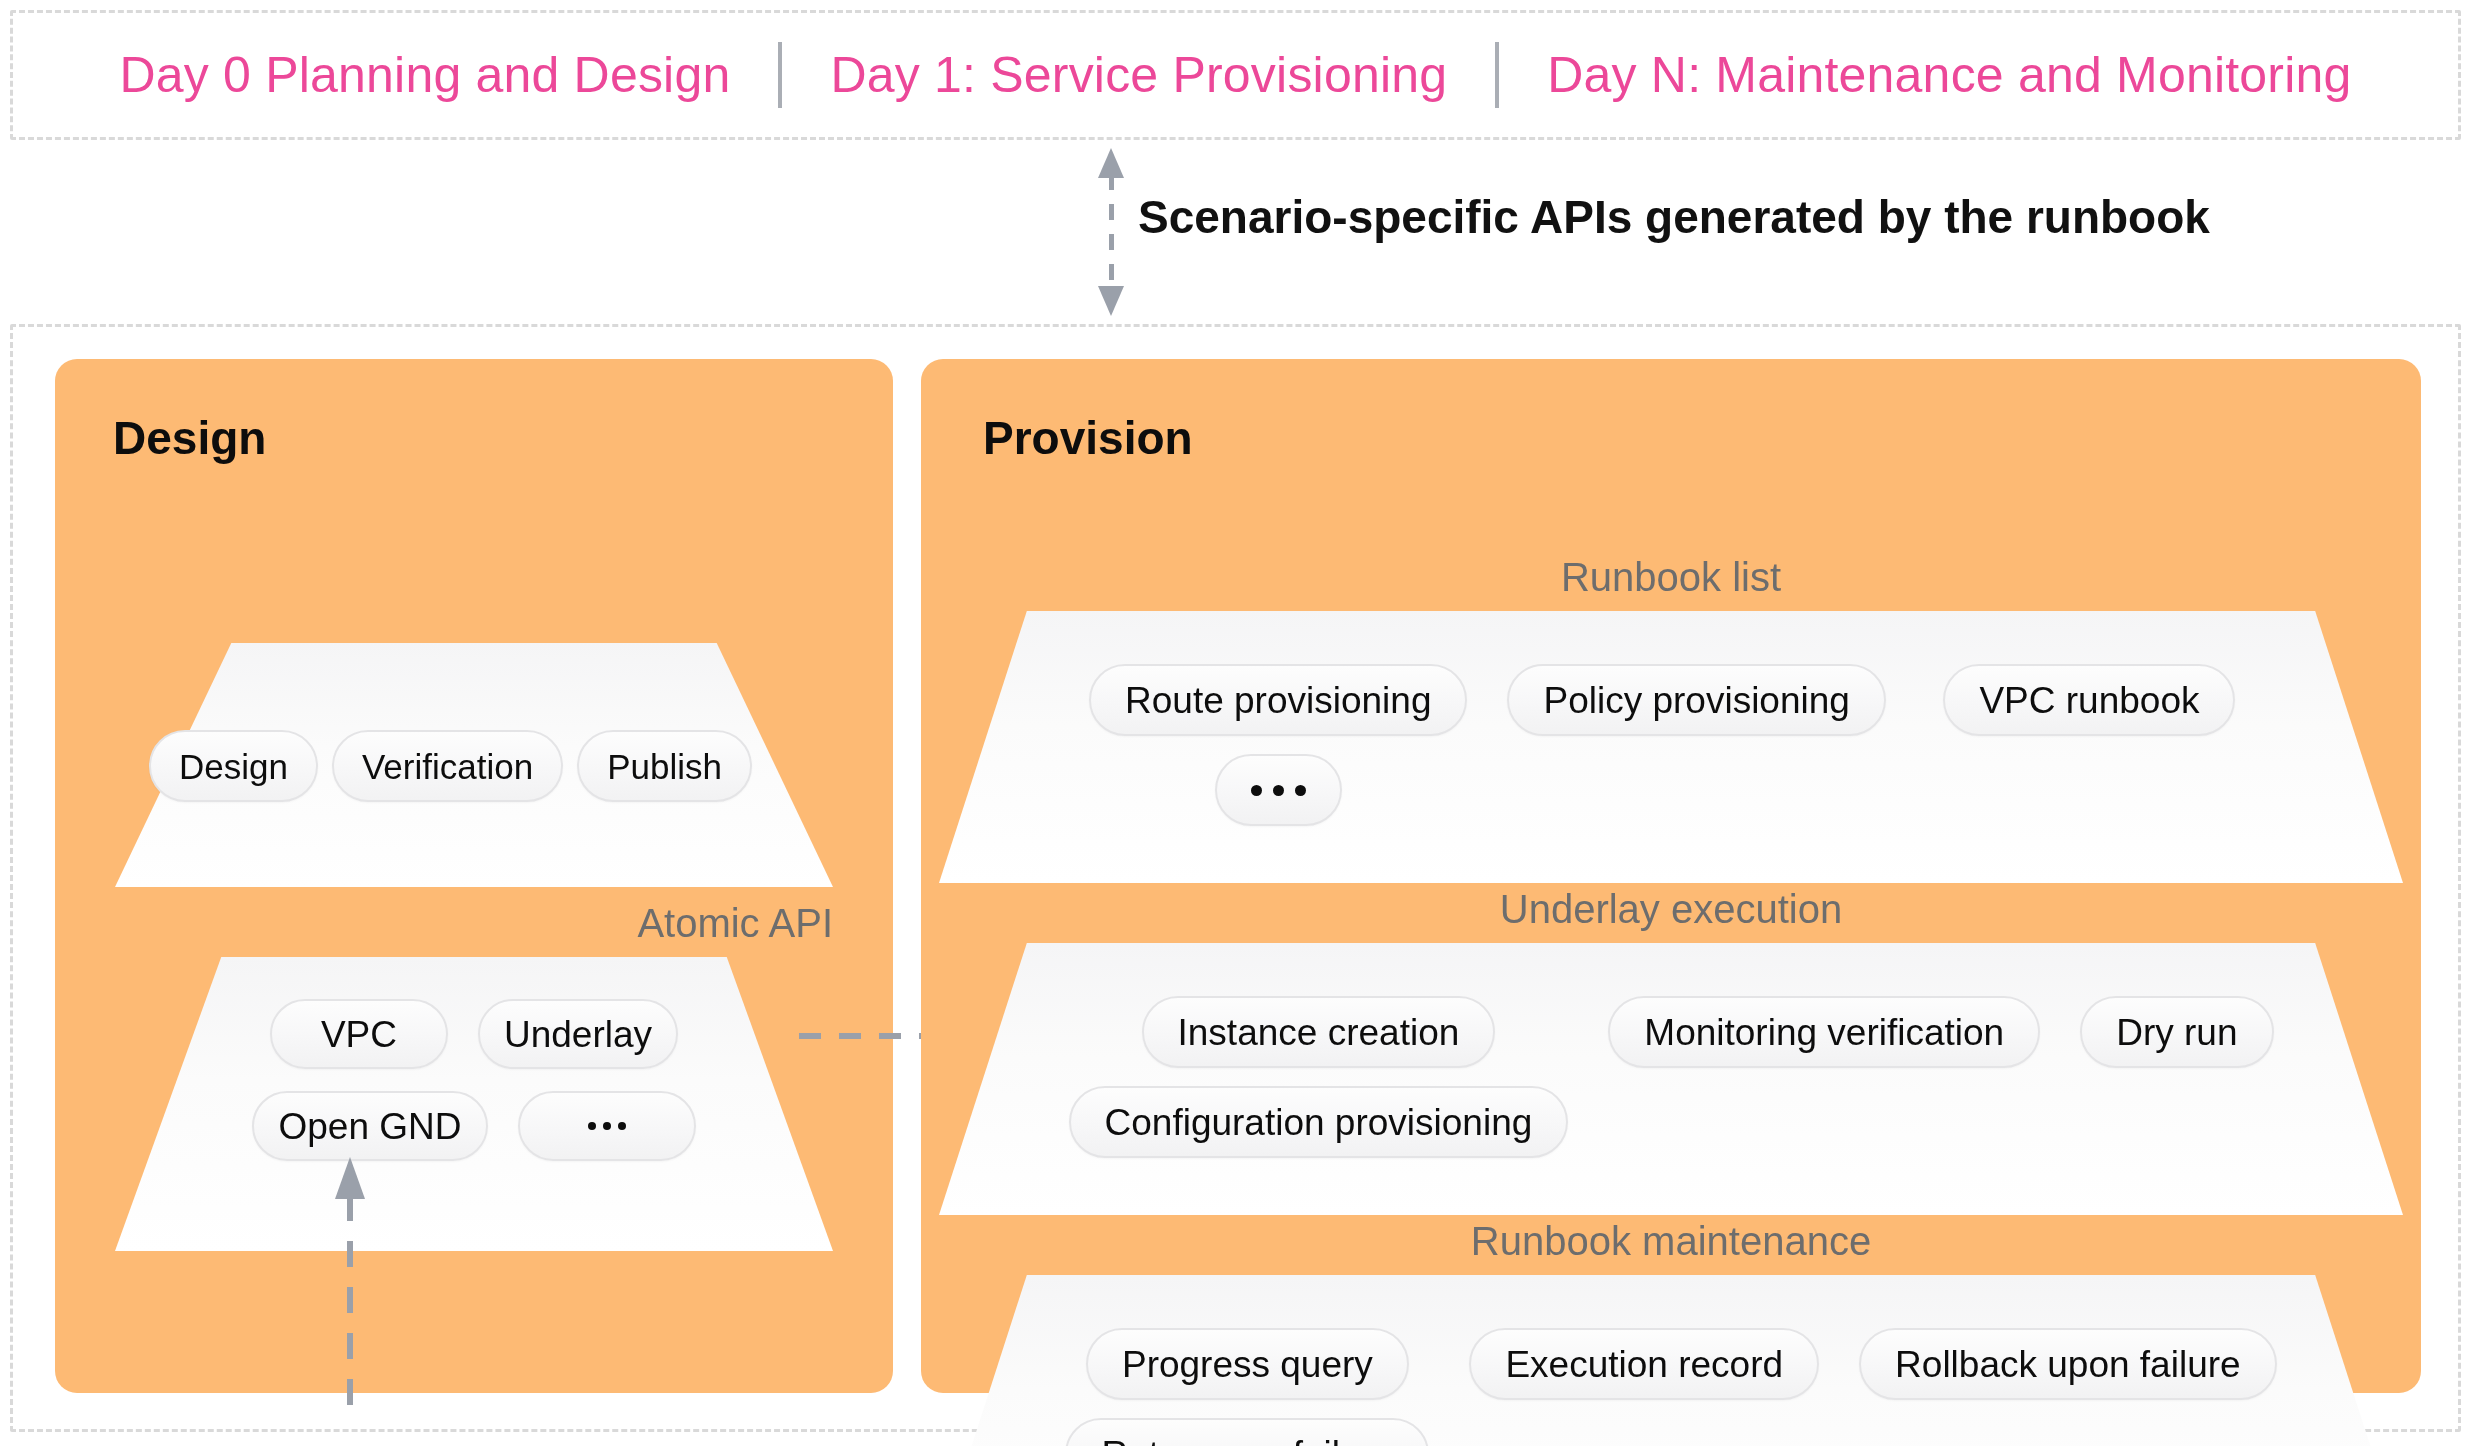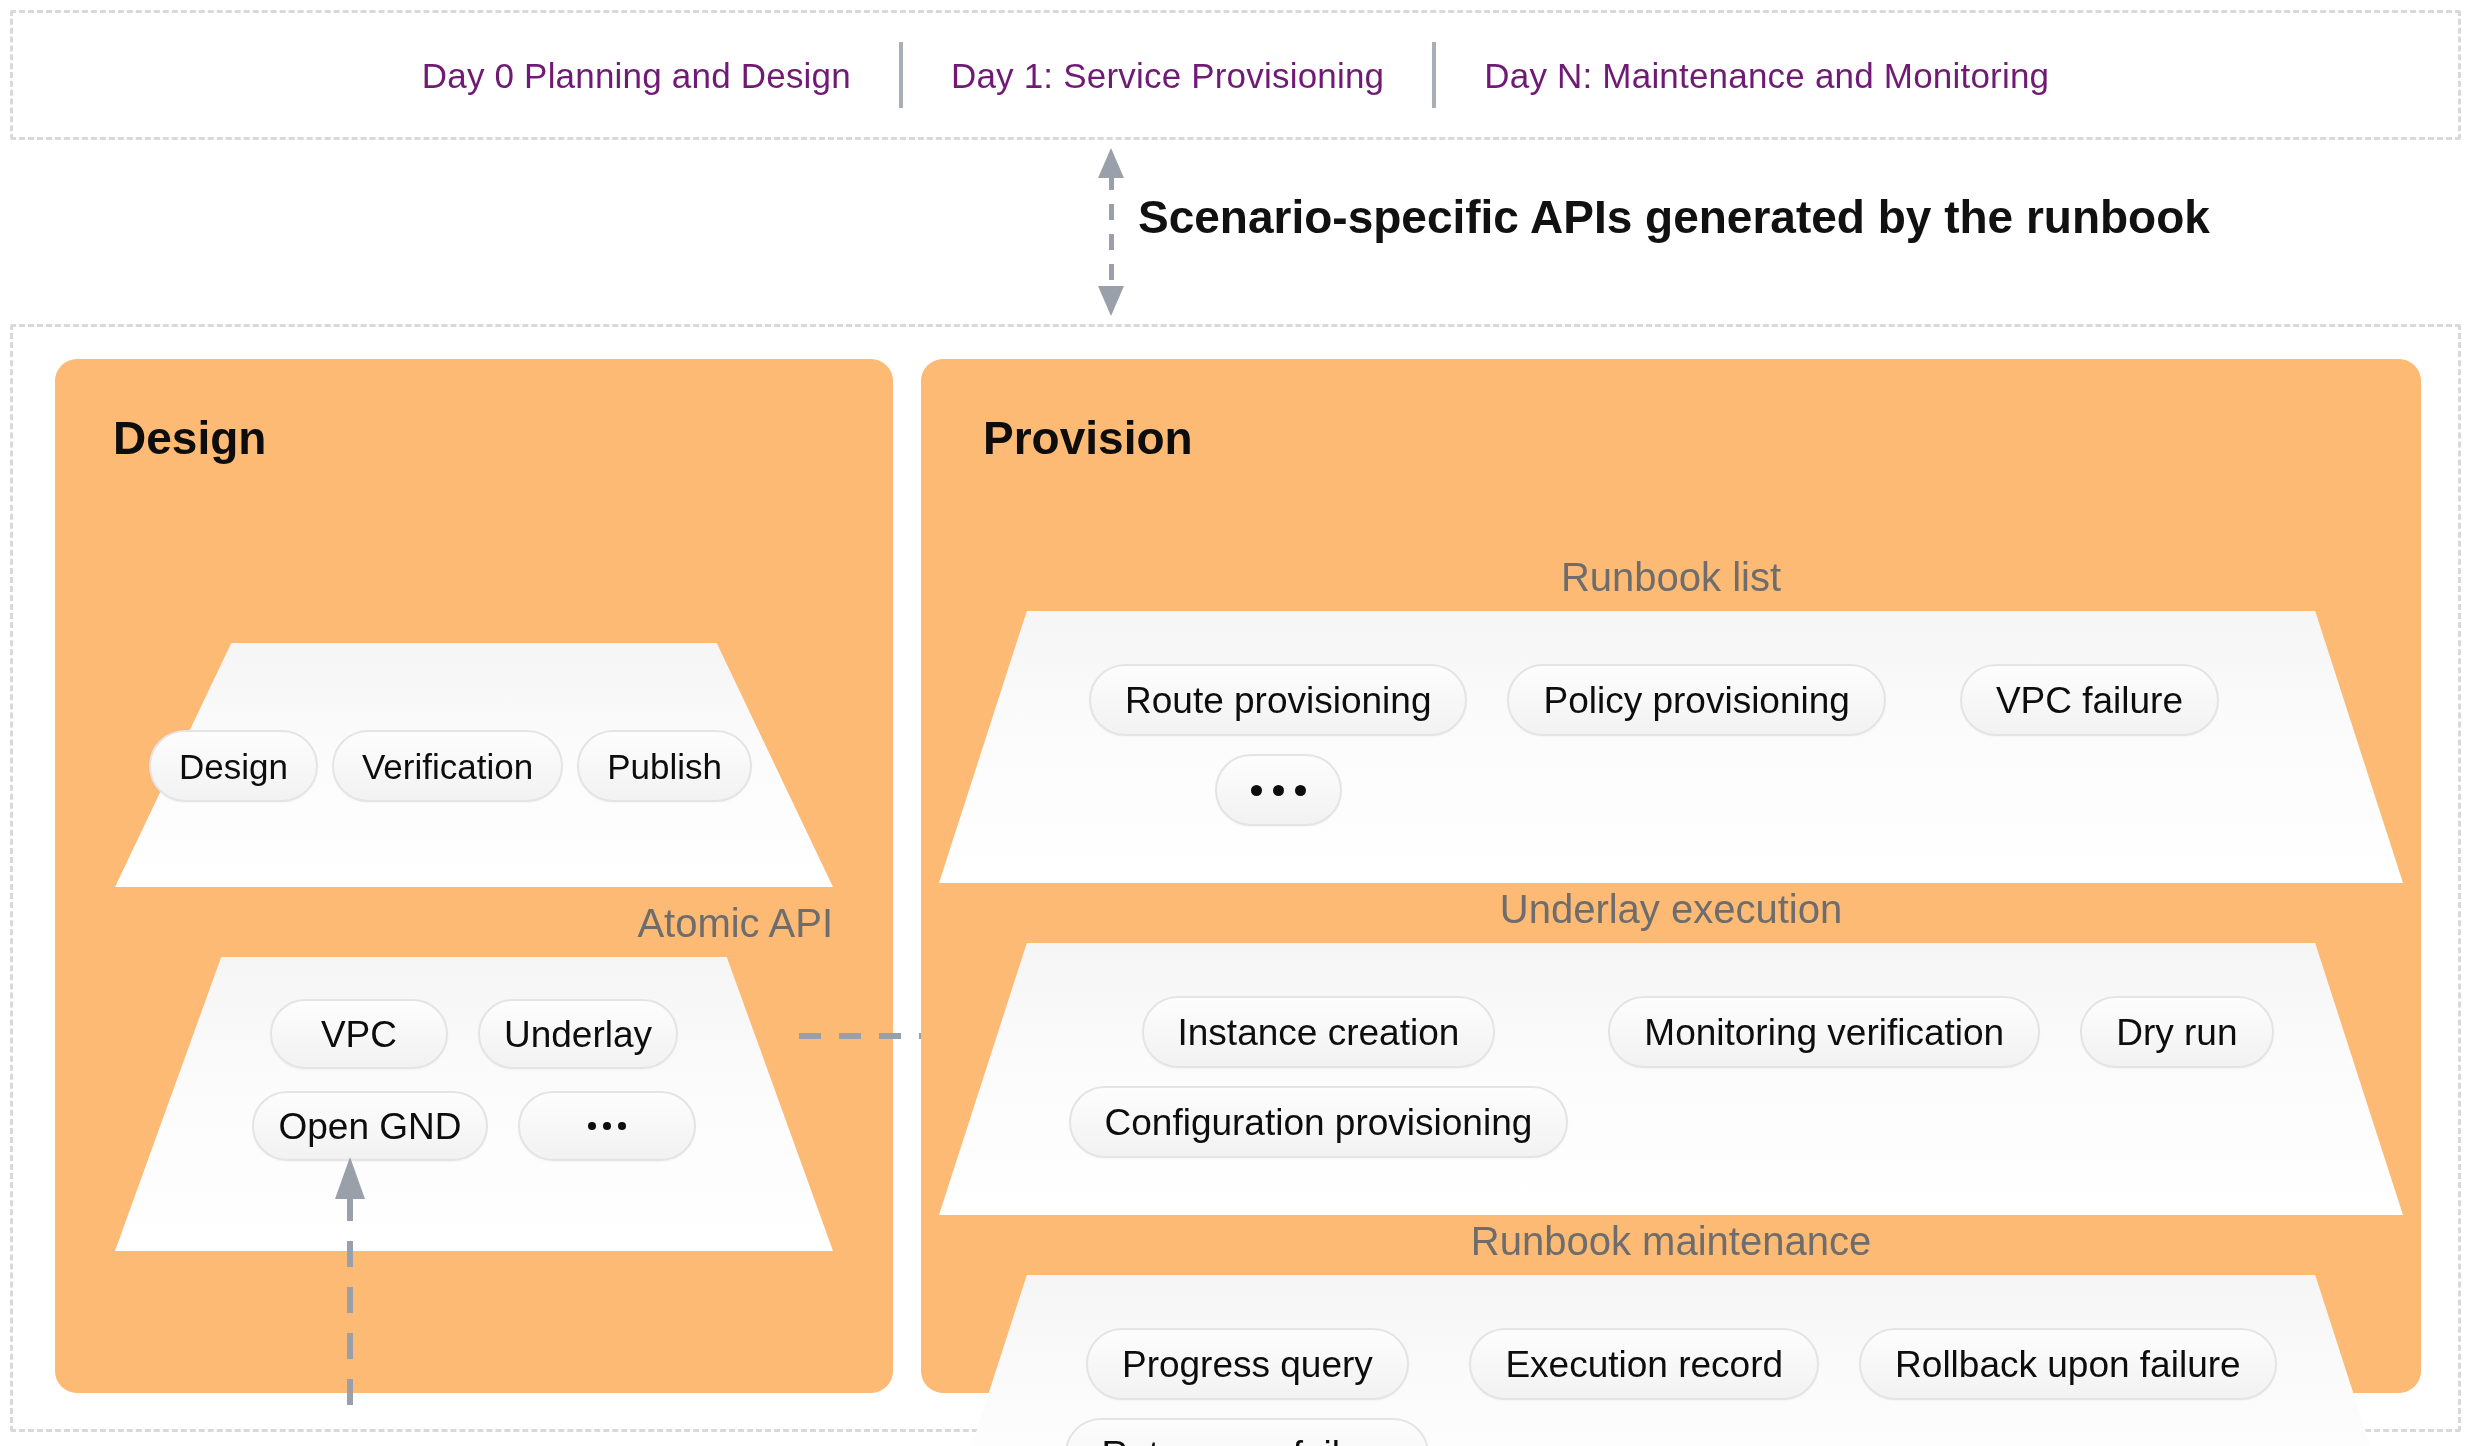--- a/index.html
+++ b/index.html
@@ -32,22 +32,22 @@
     align-items: center;
     justify-content: center;
     background: #ffffff;
   }
   .timeline-inner {
     display: flex;
     align-items: center;
     gap: 0px;
   }
   .timeline-label {
-    font-size: 35px;
-    color: #701a75;
+    font-size: 50px;
+    color: #ec4899;
     white-space: nowrap;
     letter-spacing: 0.2px;
     padding: 0 48px;
     line-height: 1;
   }
   .timeline-divider {
     width: 4px;
     height: 66px;
     background: #aaaeb5;
     flex: 0 0 auto;
@@ -386,21 +386,21 @@
 
     <div class="panel panel-provision">
       <div class="panel-title">Provision</div>
 
       <div class="tz-group tz-prov tz-list">
         <div class="tz-heading">Runbook list</div>
         <div class="tz-shape"></div>
         <div class="tz-content">
           <div class="pill">Route provisioning</div>
           <div class="pill">Policy provisioning</div>
-          <div class="pill">VPC failure</div>
+          <div class="pill">VPC runbook</div>
           <div class="pill dots">
             <span class="dotwrap">
                 <i></i>
                 <i></i>
                 <i></i>
               </span>
           </div>
         </div>
       </div>
 

